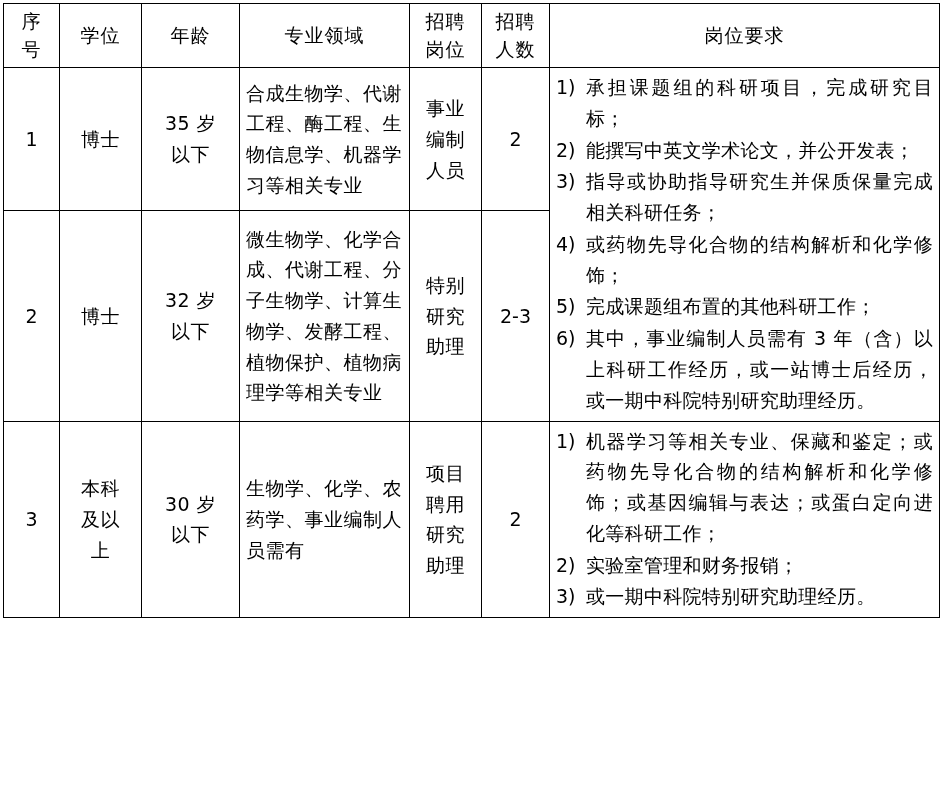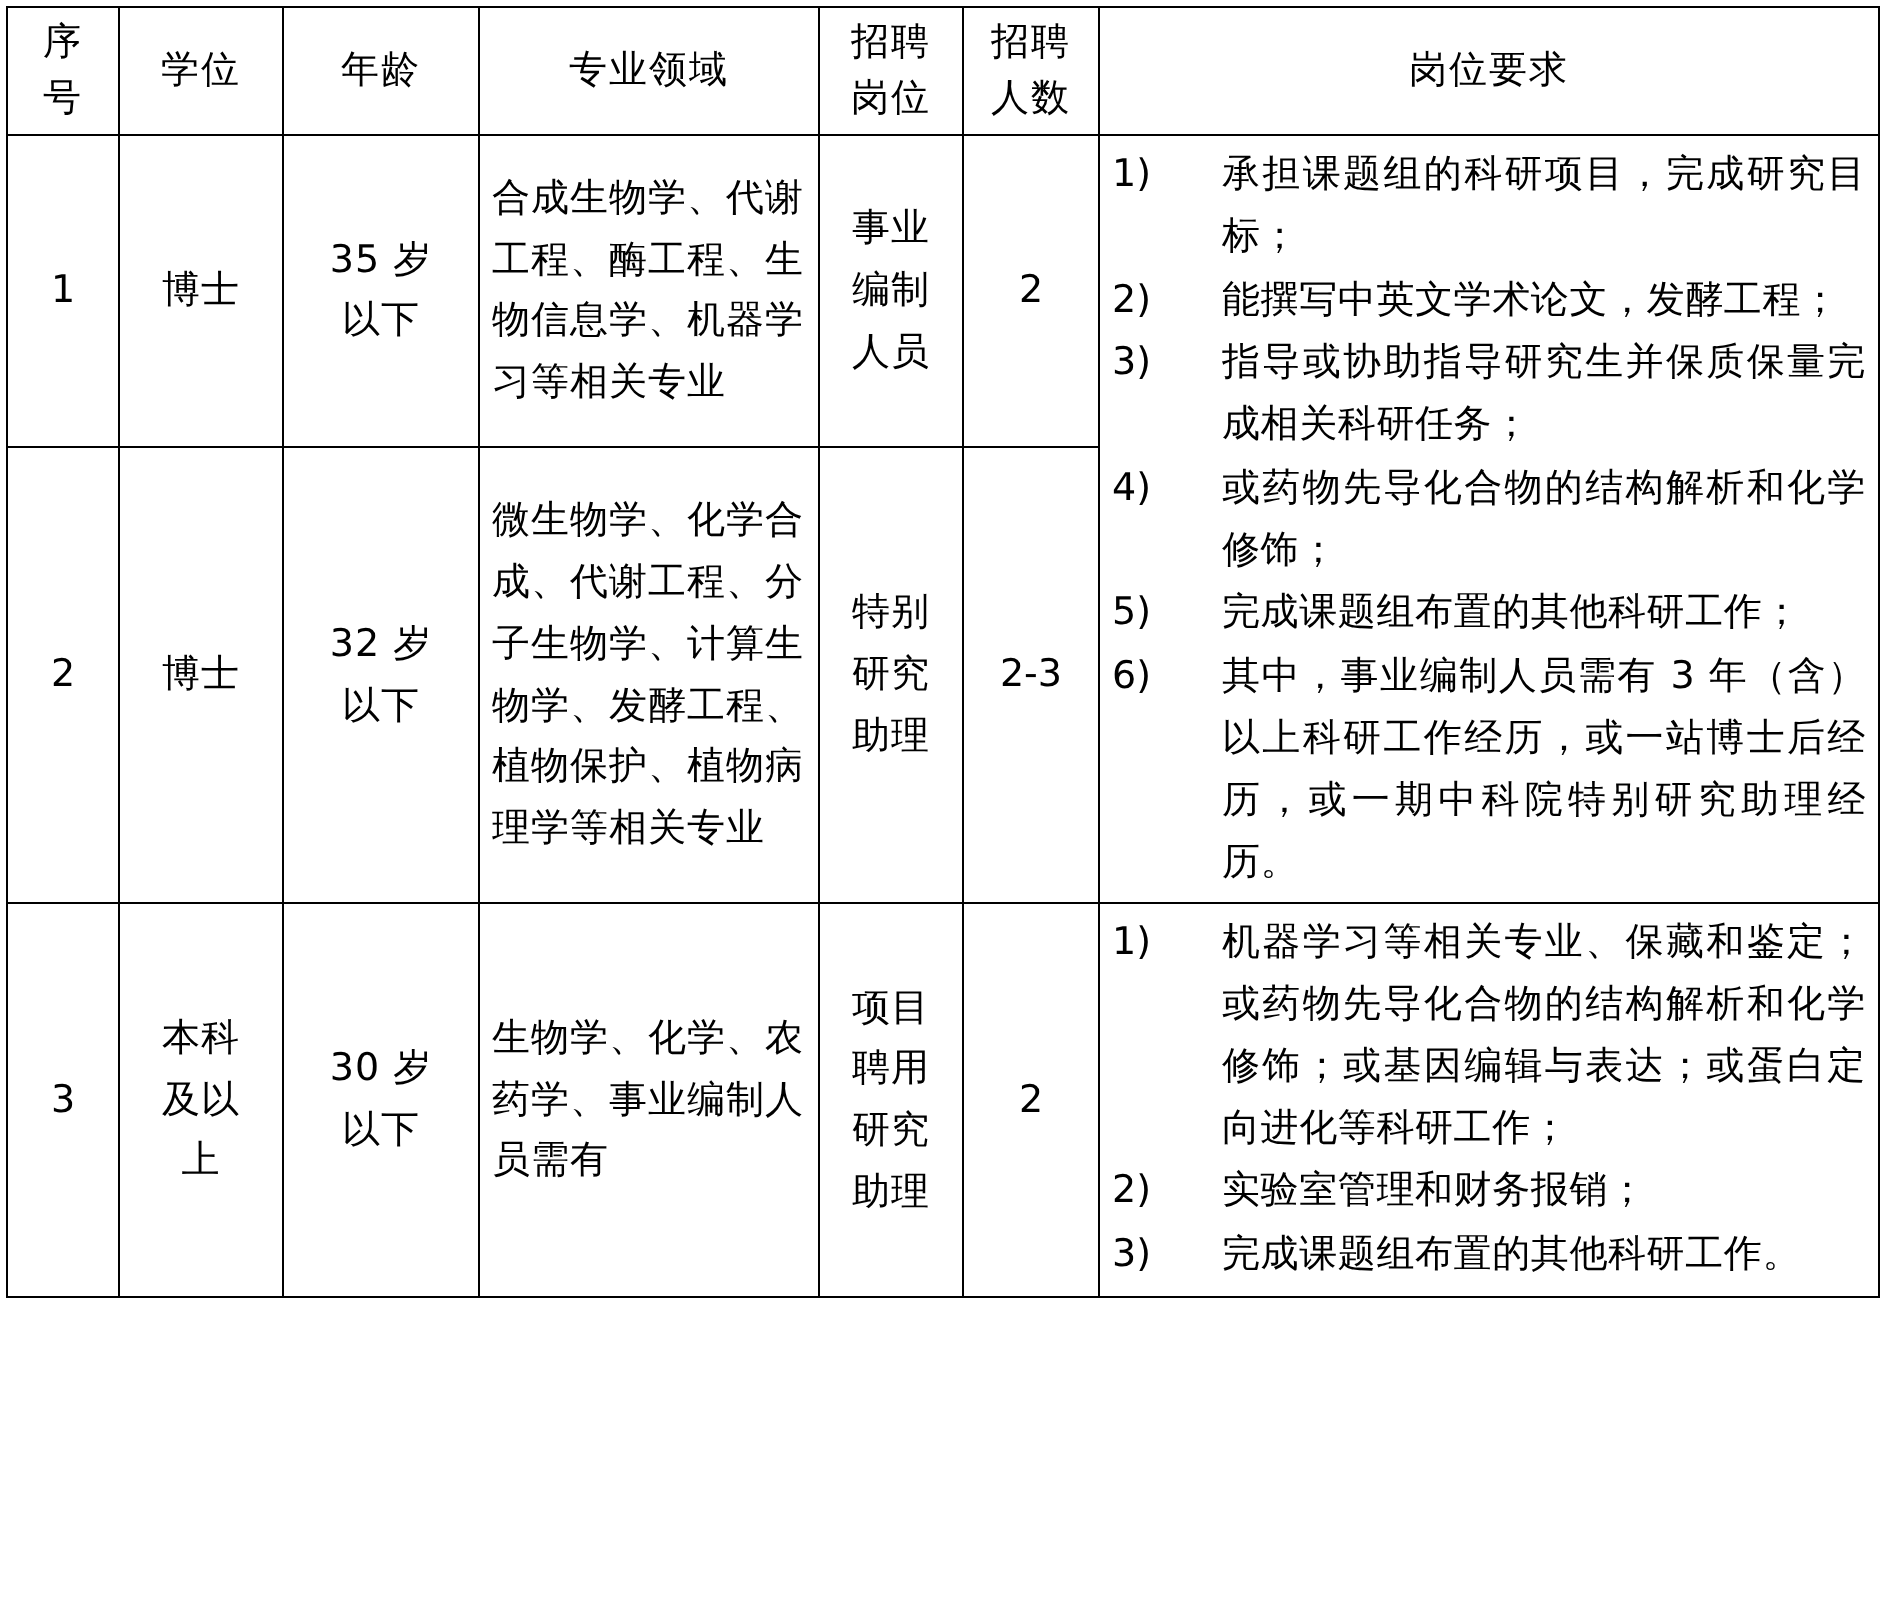--- a/index.html
+++ b/index.html
@@ -76,21 +76,20 @@
     flex: 0 0 auto;
     width: 30px;
     text-align: left;
     letter-spacing: 0;
   }
   .req-list li .txt {
     flex: 1 1 auto;
     text-align: justify;
     text-justify: inter-ideograph;
     letter-spacing: 0.3px;
-    margin-left: 25px;
   }
   .hdr-2line {
     display: block;
     line-height: 1.45;
   }
 </style>
 </head>
 <body>
 
 <div class="sheet">
@@ -151,21 +150,21 @@
         </td>
         <td class="num">2</td>
         <td class="req" rowspan="2">
           <ul class="req-list">
             <li>
               <span class="marker">1)</span>
               <span class="txt">承担课题组的科研项目，完成研究目标；</span>
             </li>
             <li>
               <span class="marker">2)</span>
-              <span class="txt">能撰写中英文学术论文，发酵工程；</span>
+              <span class="txt">能撰写中英文学术论文，并公开发表；</span>
             </li>
             <li>
               <span class="marker">3)</span>
               <span class="txt">指导或协助指导研究生并保质保量完成相关科研任务；</span>
             </li>
             <li>
               <span class="marker">4)</span>
               <span class="txt">或药物先导化合物的结构解析和化学修饰；</span>
             </li>
             <li>
@@ -222,20 +221,20 @@
             <li>
               <span class="marker">1)</span>
               <span class="txt">机器学习等相关专业、保藏和鉴定；或药物先导化合物的结构解析和化学修饰；或基因编辑与表达；或蛋白定向进化等科研工作；</span>
             </li>
             <li>
               <span class="marker">2)</span>
               <span class="txt">实验室管理和财务报销；</span>
             </li>
             <li>
               <span class="marker">3)</span>
-              <span class="txt">完成课题组布置的其他科研工作。</span>
+              <span class="txt">或一期中科院特别研究助理经历。</span>
             </li>
           </ul>
         </td>
       </tr>
     </tbody>
   </table>
 </div>
 
 </body></html>

